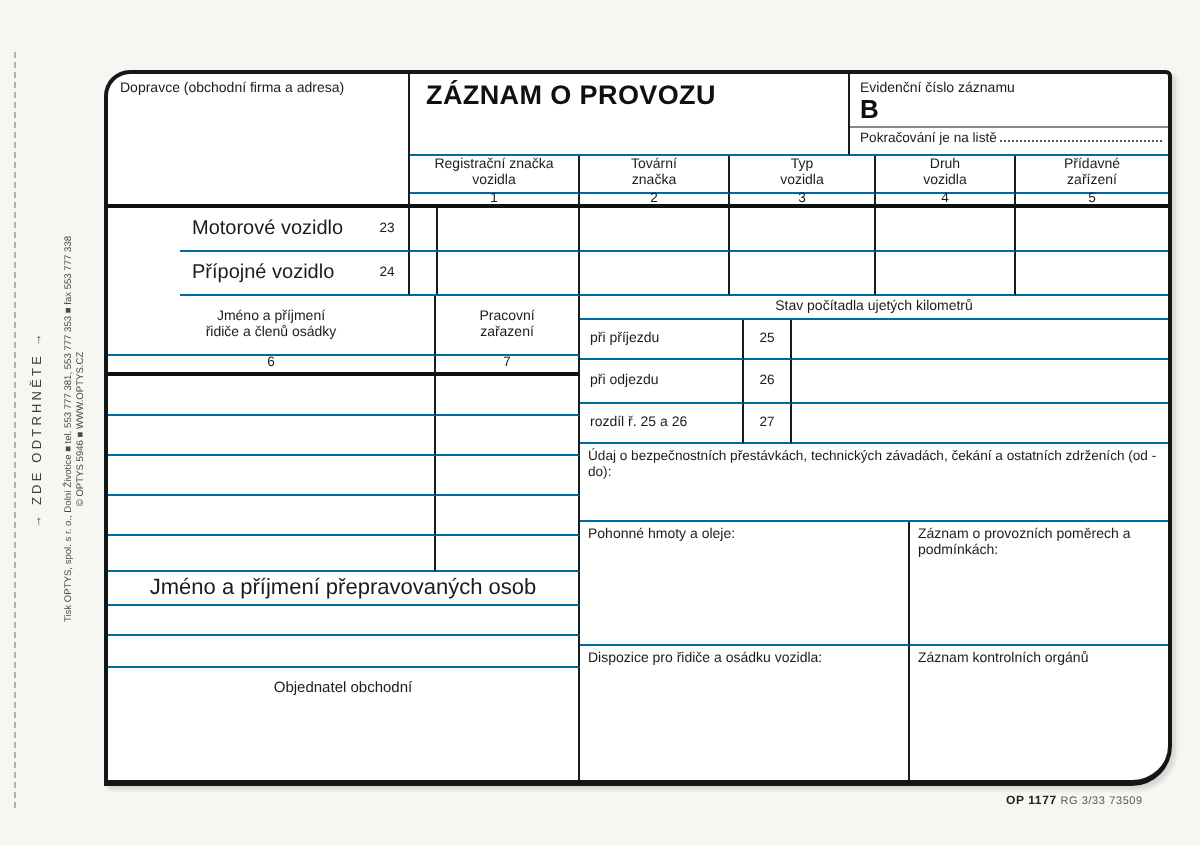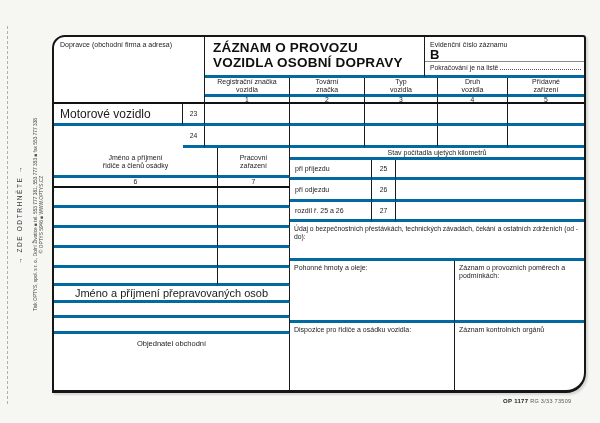--- a/index.html
+++ b/index.html
@@ -37,40 +37,40 @@
     border:2px solid #161616;
     border-bottom-width:3px;
     border-radius:13px 3px 20px 0;
     box-shadow:2px 2px 2px rgba(0,0,0,0.13);
   }
   .cell {
     position:absolute; box-sizing:border-box;
     font-size:7px; color:#1b1b1b; line-height:8px;
   }
   .br  { border-right:1px solid #1b1b1b; }
-  .bb  { border-bottom:3px solid #0369a1; }
+  .bb  { border-bottom:1px solid #0369a1; }
   .bb2 { border-bottom:2px solid #111; }
   .cc  { display:flex; align-items:center; justify-content:center; text-align:center; }
   .vc  { display:flex; align-items:center; }
   .pre { white-space:pre-line; }
   .padtl { padding:3px 4px 0 4px; }
 
   .dopravce-label { padding:4px 0 0 6px; font-size:7px; }
 
   .title-box { padding:4px 0 0 8px; }
   .title-line { font-size:13.5px; font-weight:bold; line-height:14.5px; letter-spacing:0.2px; color:#101010; }
   .subtitle { font-size:7.5px; margin-top:2px; color:#1b1b1b; }
 
   .evid-label { padding:4px 0 0 5px; font-size:7px; }
   .evid-b { padding:2px 0 0 5px; font-size:13px; font-weight:bold; color:#0e0e0e; }
   .evid-rule { position:absolute; left:0; right:0; bottom:13px; border-top:1px solid #8a8a8a; }
   .pokr { position:absolute; left:5px; right:3px; bottom:3px; font-size:6.8px; display:flex; align-items:baseline; }
   .leader { flex:1; border-bottom:1px dotted #555; height:6px; margin-left:2px; }
 
-  .rowlabel { padding-left:6px; font-size:12px; }
+  .rowlabel { padding-left:6px; font-size:10px;margin-left:36px; }
   .num { font-size:6.8px; }
   .section-label { font-size:7px; }
   .footer {
     position:absolute; left:503px; top:398px; font-size:5.5px; color:#555;
     letter-spacing:0.3px; white-space:nowrap;
   }
   .footer b { color:#222; font-size:6px; }
 </style>
 </head>
 <body>
@@ -85,21 +85,20 @@
   </div>
 
   <div class="page">
 
     <div class="cell br" style="left:0;top:0;width:151px;height:67px;border-bottom:2px solid #111;">
       <div class="dopravce-label">Dopravce (obchodní firma a adresa)</div>
     </div>
 
     <div class="cell br bb title-box" style="left:151px;top:0;width:220px;height:41px;">
       <div class="title-line">ZÁZNAM O PROVOZU</div>
-      <div class="title-line">VOZIDLA OSOBNÍ DOPRAVY</div>
     </div>
 
     <div class="cell bb" style="left:371px;top:0;width:159px;height:41px;">
       <div class="evid-label">Evidenční číslo záznamu</div>
       <div class="evid-b">B</div>
       <div class="evid-rule"></div>
       <div class="pokr">
         <span>Pokračování je na listě</span>
         <span class="leader"></span>
       </div>
@@ -123,20 +122,21 @@
     <div class="cell bb2 cc num" style="left:454px;top:60px;width:76px;height:7px;">5</div>
 
     <div class="cell br bb vc rowlabel" style="left:0;top:67px;width:129px;height:22px;">Motorové vozidlo</div>
     <div class="cell br bb cc num" style="left:129px;top:67px;width:22px;height:22px;">23</div>
     <div class="cell br bb" style="left:151px;top:67px;width:85px;height:22px;"></div>
     <div class="cell br bb" style="left:236px;top:67px;width:75px;height:22px;"></div>
     <div class="cell br bb" style="left:311px;top:67px;width:73px;height:22px;"></div>
     <div class="cell br bb" style="left:384px;top:67px;width:70px;height:22px;"></div>
     <div class="cell bb" style="left:454px;top:67px;width:76px;height:22px;"></div>
 
+    <div class="cell br bb vc rowlabel" style="left:0;top:89px;width:129px;height:22px;">Přípojné vozidlo</div>
     <div class="cell br bb cc num" style="left:129px;top:89px;width:22px;height:22px;">24</div>
     <div class="cell br bb" style="left:151px;top:89px;width:85px;height:22px;"></div>
     <div class="cell br bb" style="left:236px;top:89px;width:75px;height:22px;"></div>
     <div class="cell br bb" style="left:311px;top:89px;width:73px;height:22px;"></div>
     <div class="cell br bb" style="left:384px;top:89px;width:70px;height:22px;"></div>
     <div class="cell bb" style="left:454px;top:89px;width:76px;height:22px;"></div>
 
     <div class="cell br bb cc pre" style="left:0;top:111px;width:164px;height:30px;">Jméno a příjmení
 řidiče a členů osádky</div>
     <div class="cell br bb cc pre" style="left:164px;top:111px;width:72px;height:30px;">Pracovní

